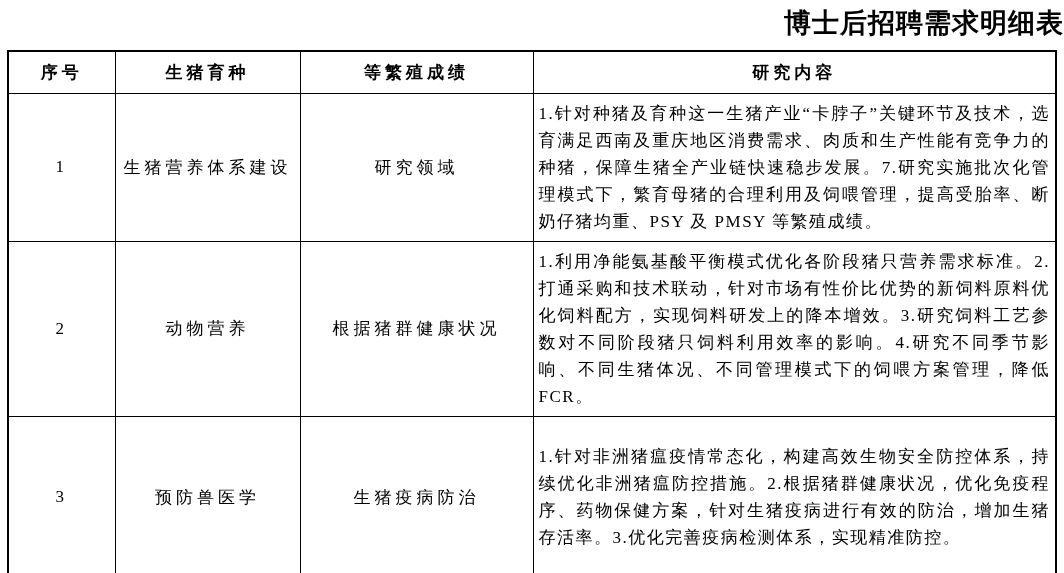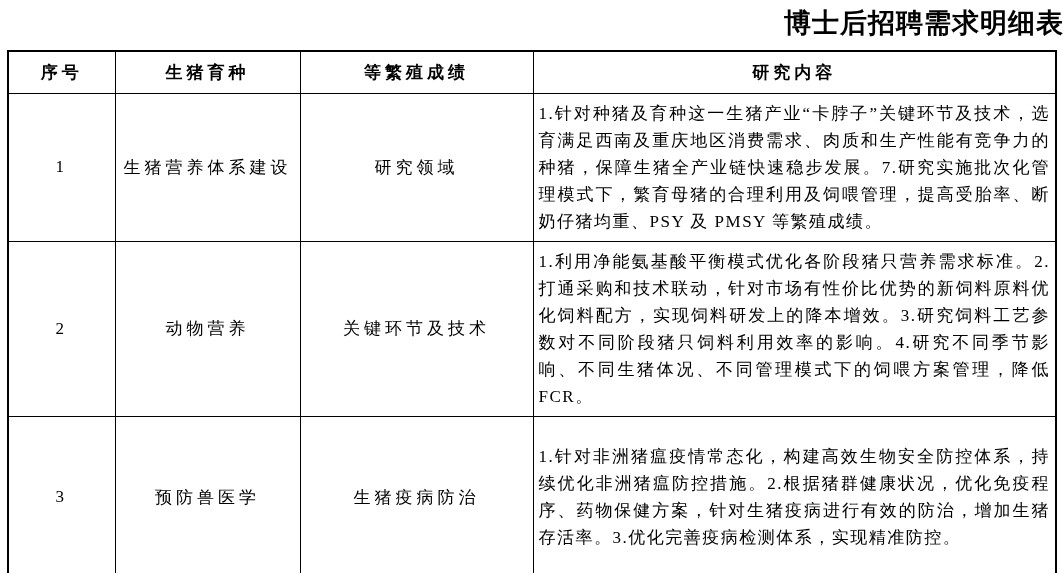--- a/index.html
+++ b/index.html
@@ -87,21 +87,21 @@
     <tbody>
       <tr class="row-1">
         <td class="cell-center">1</td>
         <td class="cell-center">生猪营养体系建设</td>
         <td class="cell-center">研究领域</td>
         <td class="cell-content">1.针对种猪及育种这一生猪产业“卡脖子”关键环节及技术，选育满足西南及重庆地区消费需求、肉质和生产性能有竞争力的种猪，保障生猪全产业链快速稳步发展。7.研究实施批次化管理模式下，繁育母猪的合理利用及饲喂管理，提高受胎率、断奶仔猪均重、PSY 及 PMSY 等繁殖成绩。</td>
       </tr>
       <tr class="row-2">
         <td class="cell-center">2</td>
         <td class="cell-center">动物营养</td>
-        <td class="cell-center">关键环节及技术</td>
+        <td class="cell-center">根据猪群健康状况</td>
         <td class="cell-content">1.利用净能氨基酸平衡模式优化各阶段猪只营养需求标准。2.打通采购和技术联动，针对市场有性价比优势的新饲料原料优化饲料配方，实现饲料研发上的降本增效。3.研究饲料工艺参数对不同阶段猪只饲料利用效率的影响。4.研究不同季节影响、不同生猪体况、不同管理模式下的饲喂方案管理，降低 FCR。</td>
       </tr>
       <tr class="row-3">
         <td class="cell-center">3</td>
         <td class="cell-center">预防兽医学</td>
         <td class="cell-center">生猪疫病防治</td>
         <td class="cell-content">1.针对非洲猪瘟疫情常态化，构建高效生物安全防控体系，持续优化非洲猪瘟防控措施。2.根据猪群健康状况，优化免疫程序、药物保健方案，针对生猪疫病进行有效的防治，增加生猪存活率。3.优化完善疫病检测体系，实现精准防控。</td>
       </tr>
     </tbody>
   </table>

